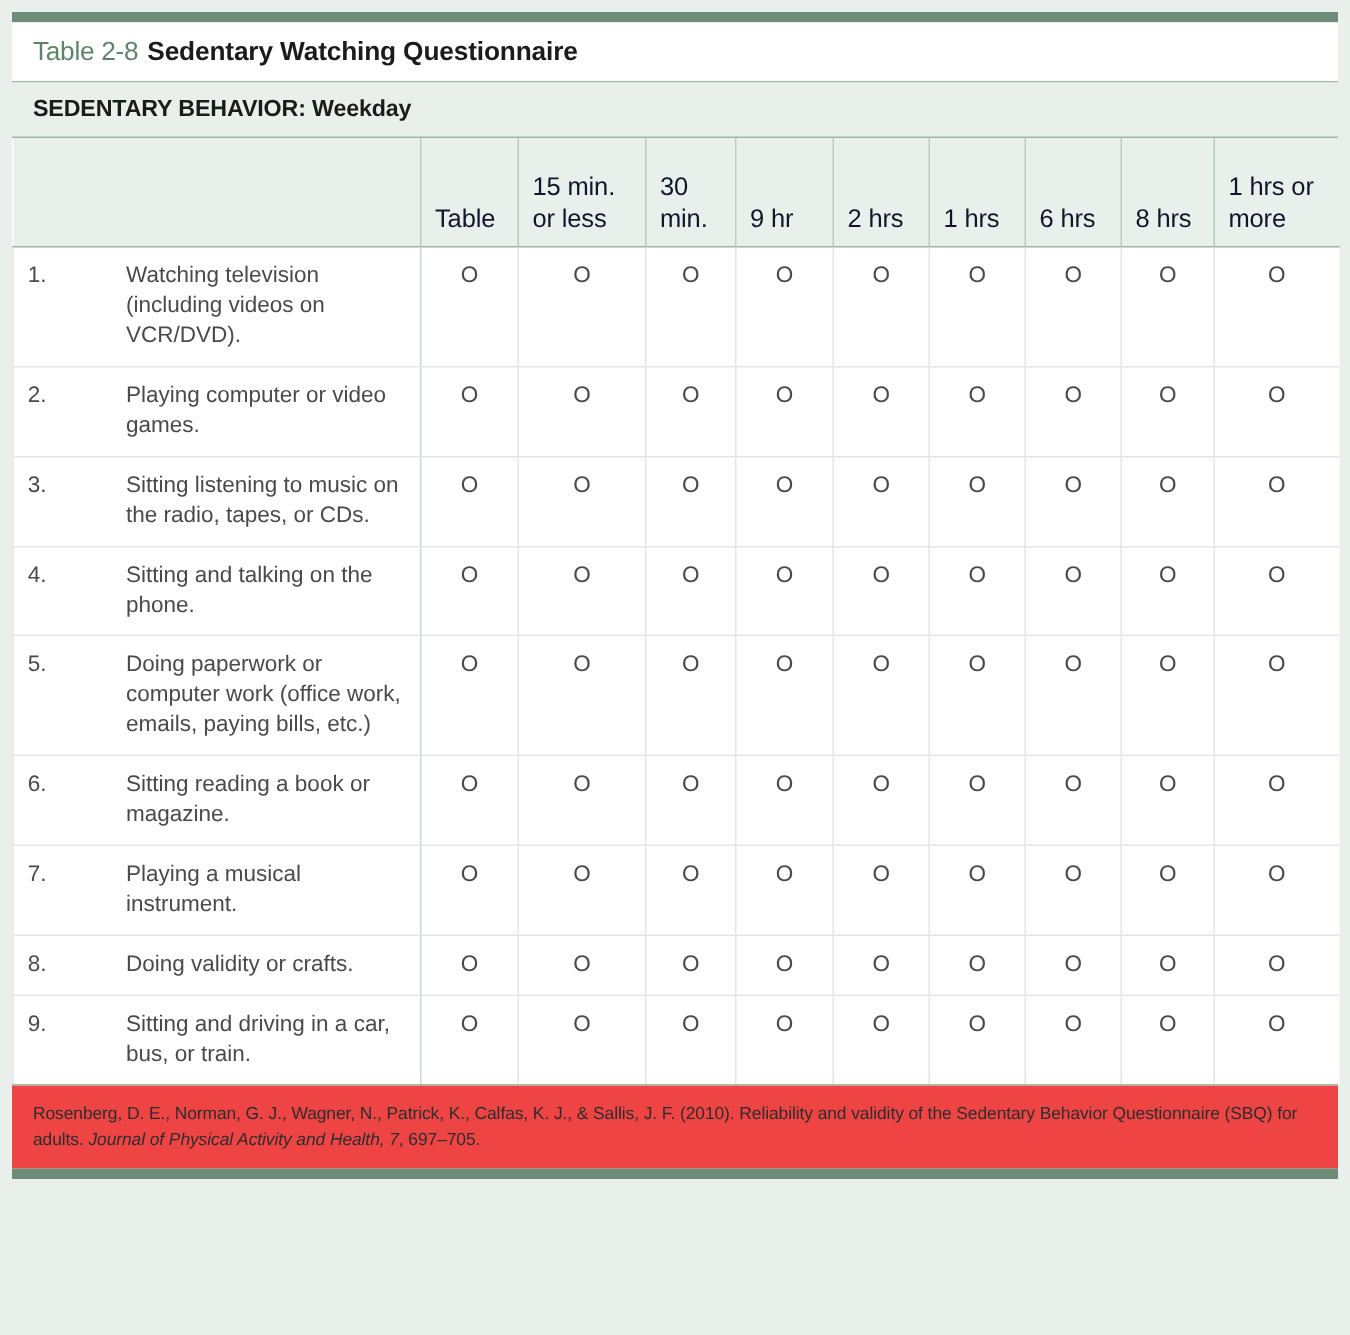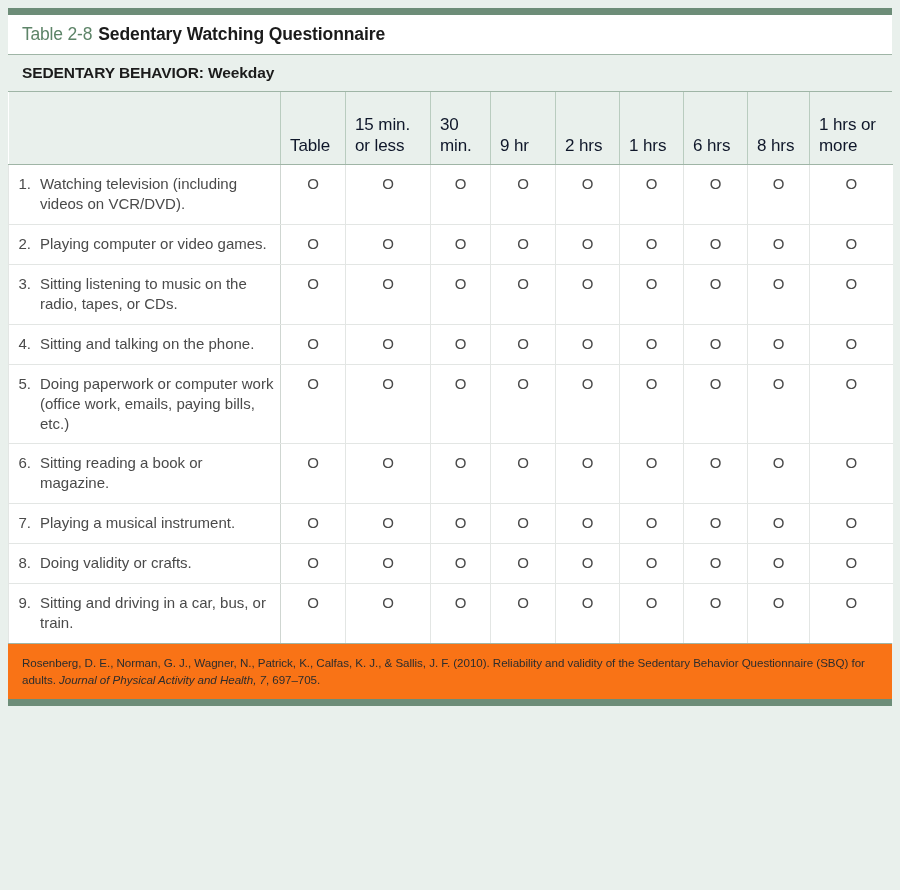--- a/index.html
+++ b/index.html
@@ -132,31 +132,32 @@
     display: flex;
     gap: 9px;
   }
   .q-num {
     flex: 0 0 auto;
     min-width: 16px;
     text-align: right;
   }
   .q-text {
     flex: 1 1 auto;
+    margin-left: 44px;
   }
   td.opt-cell {
     text-align: center;
     color: #5a5a5a;
     font-size: 15.5px;
     padding-top: 9px;
   }
 
   
   .citation {
-    background: #f97316;
+    background: #ef4444;
     border-top: 1.5px solid #9fb5a6;
     padding: 10px 18px 12px 14px;
     font-size: 11.6px;
     color: #2d2d2d;
     line-height: 1.5;
     letter-spacing: -0.05px;
   }
   .citation em {
     font-style: italic;
   }

